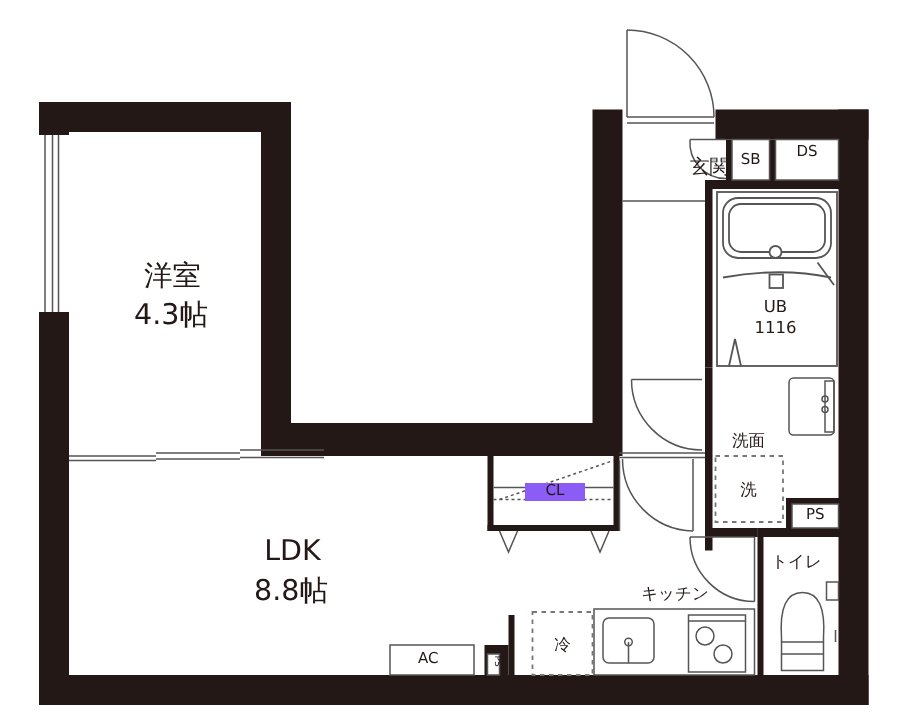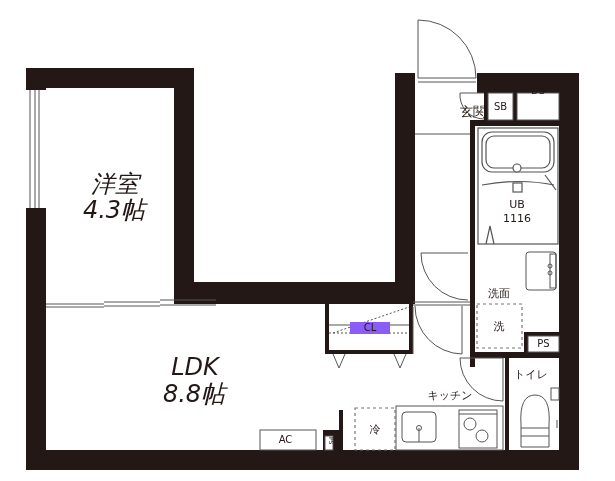--- a/index.html
+++ b/index.html
@@ -1,19 +1,19 @@
 <!DOCTYPE html>
 <html><head>
 <meta charset="utf-8">
 <style>
   html, body { margin:0; padding:0; background:#ffffff; }
   body { width:615px; height:481px; position:relative; overflow:hidden; font-family:"DejaVu Sans", sans-serif; }
   svg { position:absolute; left:0; top:0; }
   .lbl { position:absolute; color:#231815; text-align:center; white-space:nowrap; font-family:"DejaVu Sans", sans-serif; }
-  .big { font-size:24px; line-height:24px;font-style:italic; }
+  .big { font-size:19px; line-height:24px; }
   .mid { font-size:13px; line-height:15px; }
   .sm { font-size:11px; line-height:13px; }
   .xs { font-size:10px; line-height:12px; }
 </style>
 </head>
 <body>
 
 <svg width="615" height="481" viewBox="0 0 615 481">
   <g fill="#231815">
 
@@ -167,21 +167,21 @@
 </svg>
 
 <div class="lbl big" style="left:80px;top:172px;width:70px;">洋室</div>
 <div class="lbl big" style="left:74px;top:198px;width:80px;">4.3帖</div>
 
 <div class="lbl big" style="left:160px;top:355px;width:70px;">LDK</div>
 <div class="lbl big" style="left:154px;top:382px;width:80px;text-align:center;">8.8帖</div>
 
 <div class="lbl mid" style="left:416px;top:104px;width:44px;margin-left:35px;">玄関</div>
 <div class="lbl xs" style="left:488px;top:101px;width:25px;">SB</div>
-<div class="lbl xs" style="left:517px;top:85px;width:42px;">DS</div>
+<div class="lbl xs" style="left:517px;top:96px;width:42px;">DS</div>
 
 <div class="lbl sm" style="left:495px;top:198px;width:44px;">UB</div>
 <div class="lbl sm" style="left:495px;top:212px;width:44px;">1116</div>
 
 <div class="lbl sm" style="left:479px;top:271px;width:40px;margin-top:16px;">洗面</div>
 <div class="lbl sm" style="left:479px;top:320px;width:40px;">洗</div>
 <div class="lbl xs" style="left:528px;top:338px;width:31px;">PS</div>
 
 <div class="lbl sm" style="left:508px;top:368px;width:46px;">トイレ</div>
 <div class="lbl sm" style="left:420px;top:389px;width:60px;">キッチン</div>

